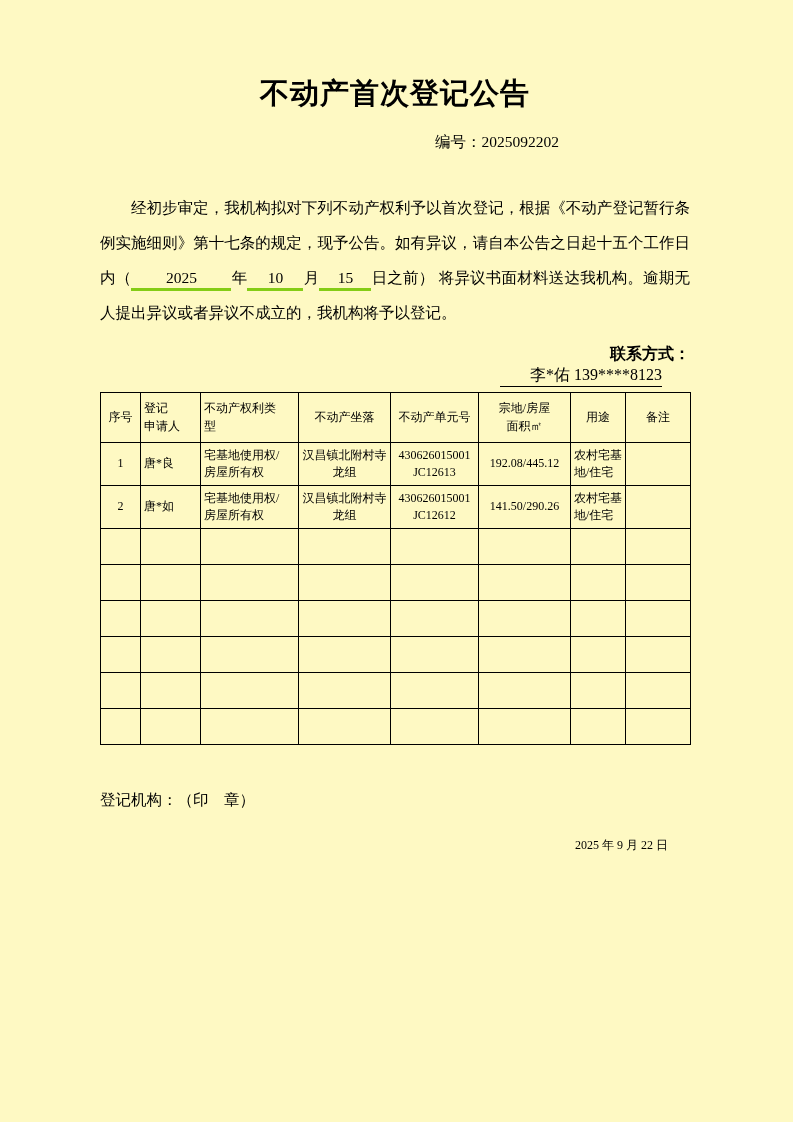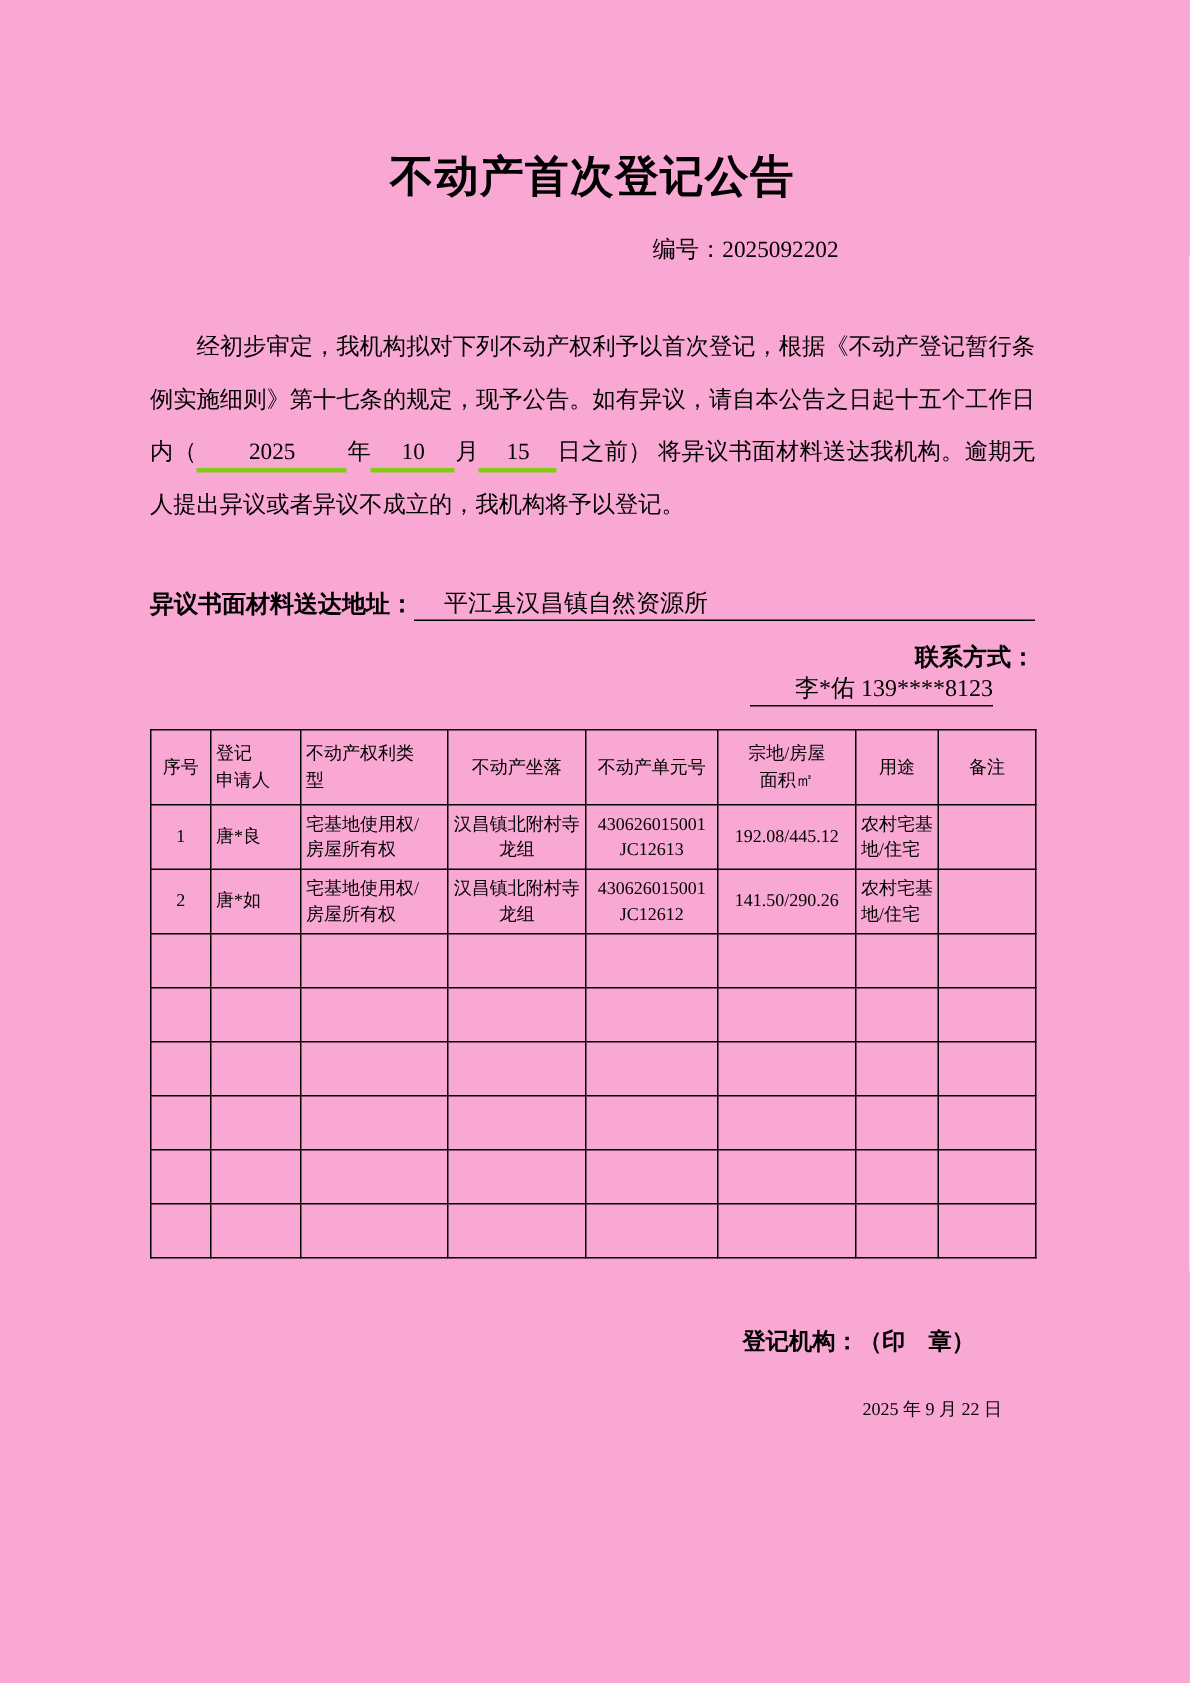--- a/index.html
+++ b/index.html
@@ -5,22 +5,22 @@
   * { margin: 0; padding: 0; box-sizing: border-box; }
   html, body { background: #ffffff; }
   body {
     width: 793px; height: 1122px;
     font-family: "Liberation Serif", "DejaVu Serif", serif;
     color: #000;
     position: relative;
   }
   .page {
     width: 793px; height: 1122px;
-    padding: 98px 103px 0 100px;
-    background: #f9a8d4;
+    padding: 74px 103px 0 100px;
+    background: #fef9c3;
     overflow: hidden;
   }
   .title {
     text-align: center;
     font-family: "Liberation Sans", "DejaVu Sans", sans-serif;
     font-weight: bold;
     font-size: 29px;
     letter-spacing: 1px;
   }
   .doc-number {
@@ -58,21 +58,21 @@
     flex: 1;
     border-bottom: 1px solid #000;
     padding-left: 20px;
     white-space: nowrap;
   }
   .address-line { margin-top: 34px; }
   .contact-line { margin-top: 14px; flex-direction: column; }
   .contact-line .value { padding-left: 30px; margin-right: 28px; }
 
   table.announcement {
-    margin-top: 32px;
+    margin-top: 22px;
     border-collapse: collapse;
     table-layout: fixed;
     width: 590px;
     font-size: 12px;
   }
   table.announcement th,
   table.announcement td {
     border: 1px solid #000;
     padding: 2px 3px;
     text-align: center;
@@ -82,47 +82,43 @@
     font-weight: normal;
     line-height: 1.45;
   }
   table.announcement .al { text-align: left; }
   tr.header-row  { height: 50px; }
   tr.data-row    { height: 43px; }
   tr.empty-row   { height: 36px; }
 
   .footer-org {
     margin-top: 45px;
-    text-align: right;
+    text-align: left;
     padding-right: 40px;
     font-size: 15.5px;
-    font-weight: bold;
+    font-weight: normal;
   }
   .footer-date {
     margin-top: 26px;
     text-align: right;
     padding-right: 22px;
     font-size: 12px;
   }
 </style>
 </head>
 <body>
 
 <div class="page">
 
   <div class="title">不动产首次登记公告</div>
 
   <div class="doc-number"><span>编号：</span><span>2025092202</span></div>
 
   <p class="body-para"><span>经初步审定，我机构拟对下列不动产权利予以首次登记，根据《不动产登记暂行条例实施细则》第十七条的规定，现予公告。如有异议，请自本公告之日起十五个工作日内（</span><span class="blank blank-year">2025</span><span>年</span><span class="blank blank-month">10</span><span>月</span><span class="blank blank-day">15</span><span>日之前）</span><span> 将异议书面材料送达我机构。逾期无人提出异议或者异议不成立的，我机构将予以登记。</span></p>
 
-  <div class="fill-line address-line">
-    <span class="label">异议书面材料送达地址：</span>
-    <span class="value">平江县汉昌镇自然资源所</span>
-  </div>
 
   <div class="fill-line contact-line">
     <span class="label">联系方式：</span>
     <span class="value">李*佑 139****8123</span>
   </div>
 
   <table class="announcement">
     <colgroup>
       <col style="width:40px">
         <col style="width:60px">

